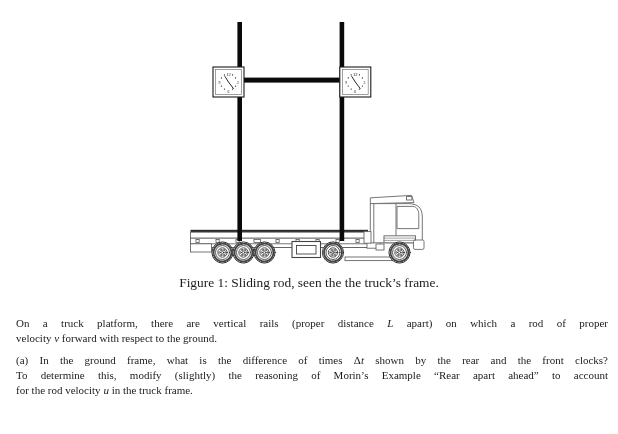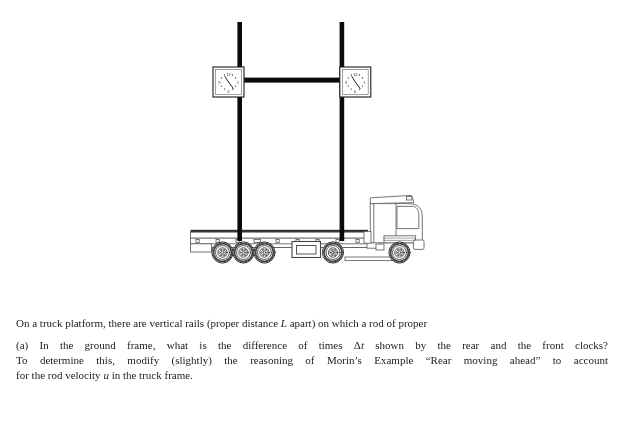--- a/index.html
+++ b/index.html
@@ -183,25 +183,27 @@
         <circle cx="11.4" cy="22.1" r="0.6"></circle>
           <circle cx="8.4" cy="19.1" r="0.6"></circle>
           <circle cx="8.4" cy="10.9" r="0.6"></circle>
           <circle cx="11.4" cy="7.9" r="0.6"></circle>
       </g>
       <line x1="15.5" y1="15" x2="11.8" y2="9.2" stroke="#111" stroke-width="0.9"></line>
       <line x1="15.5" y1="15" x2="20.6" y2="21.8" stroke="#111" stroke-width="0.9"></line>
     </g>
   </svg>
 
+  <div class="caption">Figure 1: Sliding rod, seen the the truck’s frame.</div>
 
   <div class="textblock">
     <div class="para">
         <div class="tline">On a truck platform, there are vertical rails (proper distance <i>L</i> apart) on which a rod of proper</div>
+        <div class="tline">velocity <i>v</i> forward with respect to the ground.</div>
       </div>
     <div class="para">
         <div class="tline">(a) In the ground frame, what is the difference of times Δ<i>t</i> shown by the rear and the front clocks?</div>
-        <div class="tline">To determine this, modify (slightly) the reasoning of Morin’s Example “Rear moving ahead” to account</div>
+        <div class="tline">To determine this, modify (slightly) the reasoning of Morin’s Example “Rear apart ahead” to account</div>
         <div class="tline">for the rod velocity <i>u</i> in the truck frame.</div>
       </div>
   </div>
 
 </div>
 
 </body></html>

